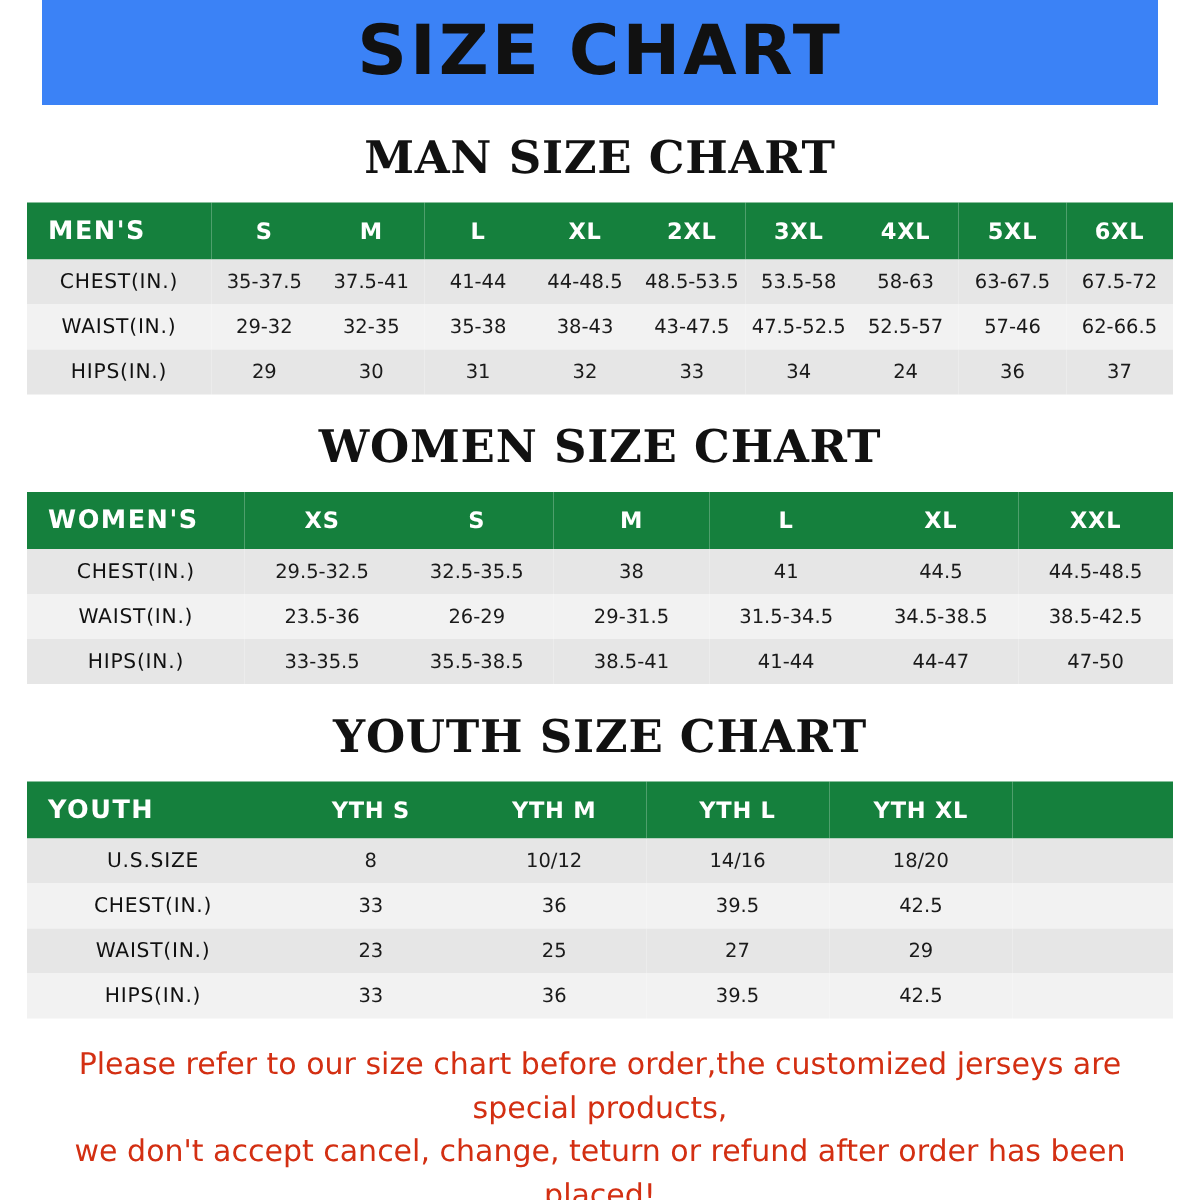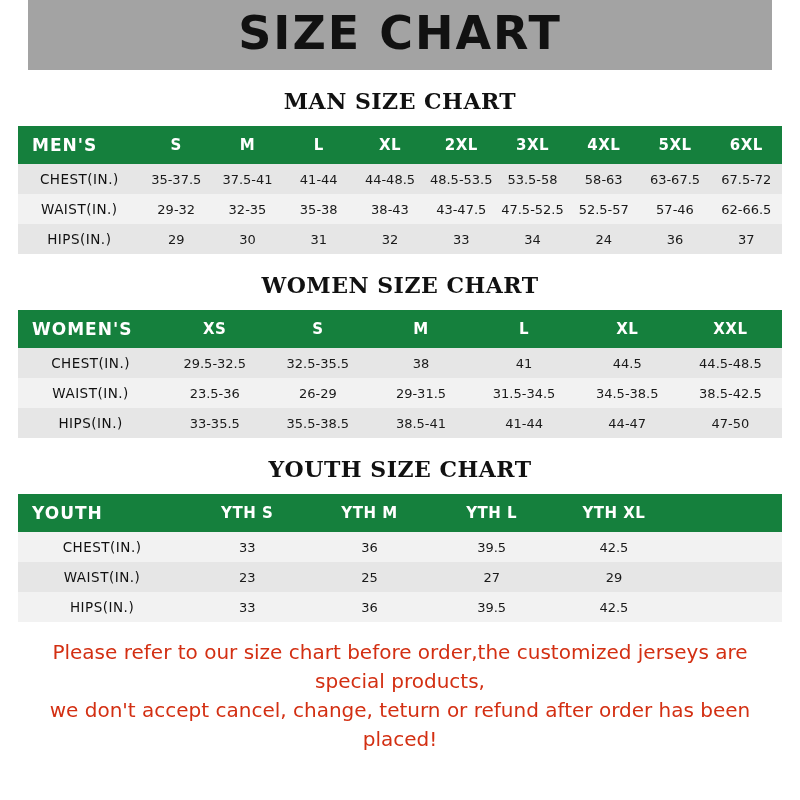--- a/index.html
+++ b/index.html
@@ -18,21 +18,21 @@
     width: 800px;
     height: 800px;
     background: #ffffff;
     box-sizing: border-box;
   }
   
   .banner {
     position: relative;
     width: 100%;
     height: 70px;
-    background: #a3a3a3;
+    background: #3b82f6;
     display: flex;
     align-items: center;
     justify-content: center;
   }
   .banner-side {
     position: absolute;
     top: 0;
     height: 100%;
     width: 28px;
     background: #ffffff;
@@ -50,21 +50,21 @@
     line-height: 1;
     padding-bottom: 4px;
   }
   .section {
     padding: 0 18px;
   }
   .section-title {
     text-align: center;
     font-family: "DejaVu Serif", "Liberation Serif", serif;
     font-weight: bold;
-    font-size: 22px;
+    font-size: 30px;
     color: #111111;
     margin: 18px 0 12px 0;
     letter-spacing: 0.5px;
   }
   table.size-table {
     width: 100%;
     border-collapse: collapse;
     table-layout: fixed;
   }
   table.size-table th {
@@ -265,20 +265,28 @@
         <tr>
           <th class="first-col">YOUTH</th>
           <th>YTH S</th>
           <th>YTH M</th>
           <th>YTH L</th>
           <th>YTH XL</th>
           <th></th>
         </tr>
       </thead>
       <tbody>
+        <tr class="row-odd">
+          <td class="first-col">U.S.SIZE</td>
+          <td>8</td>
+          <td>10/12</td>
+          <td>14/16</td>
+          <td>18/20</td>
+          <td></td>
+        </tr>
         <tr class="row-even">
           <td class="first-col">CHEST(IN.)</td>
           <td>33</td>
           <td>36</td>
           <td>39.5</td>
           <td>42.5</td>
           <td></td>
         </tr>
         <tr class="row-odd">
           <td class="first-col">WAIST(IN.)</td>

